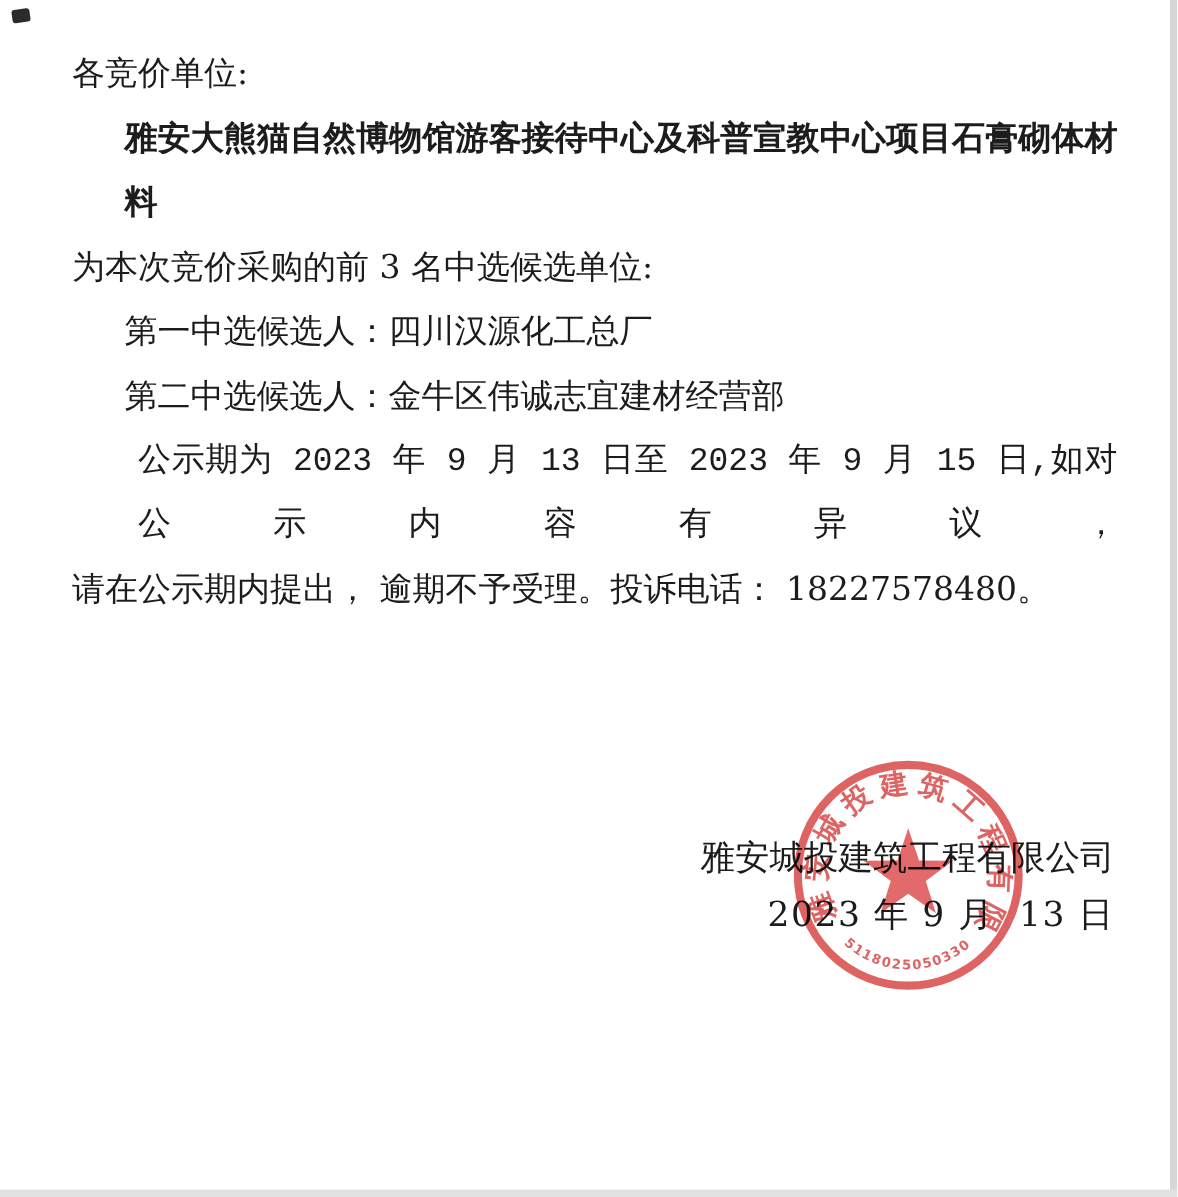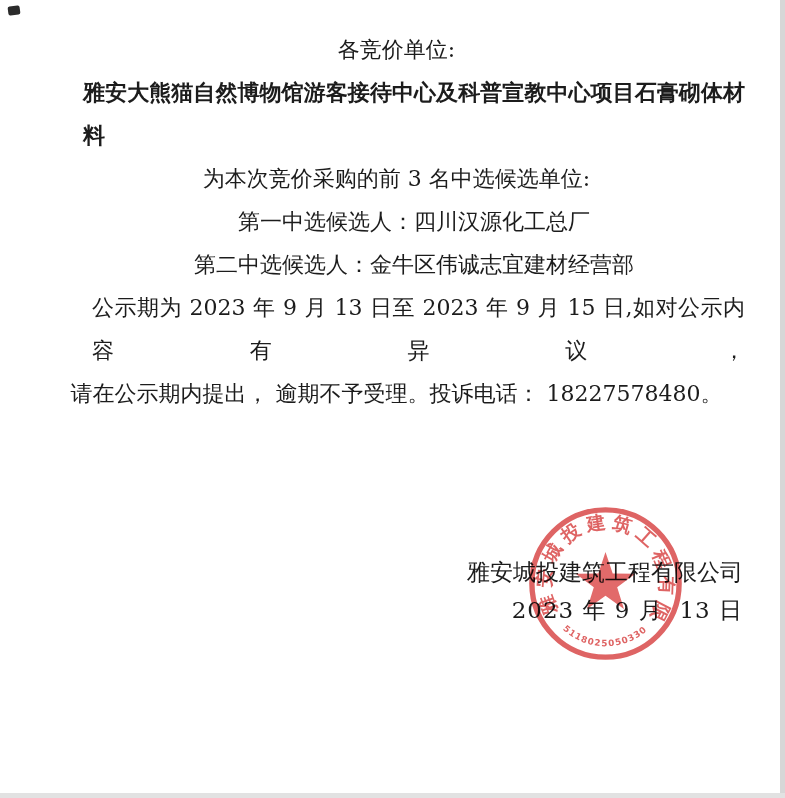--- a/index.html
+++ b/index.html
@@ -26,29 +26,28 @@
     color:#111;
     letter-spacing:0.5px;
   }
   .body-block{
     margin:28px 40px 0 48px;
     font-size:22px;
   }
   .bline{
     line-height:43px;
     white-space:pre-wrap;
-    text-align:center;
   }
   .just{
     text-align:justify;
     text-align-last:justify;
   }
   .ind-p{padding-left:35px;font-weight:bold;}   
   .ind-c{padding-left:35px;}   
-  .ind-g{padding-left:44px;}   
+  .ind-g{padding-left:44px;font-family:Liberation Mono, monospace;}   
 
   .signature{
     position:absolute;
     right:42px;
     top:556px;
     text-align:right;
     font-size:23px;
     color:#1c1c1c;
   }
   .sig-line{line-height:32px;white-space:pre-wrap;}

